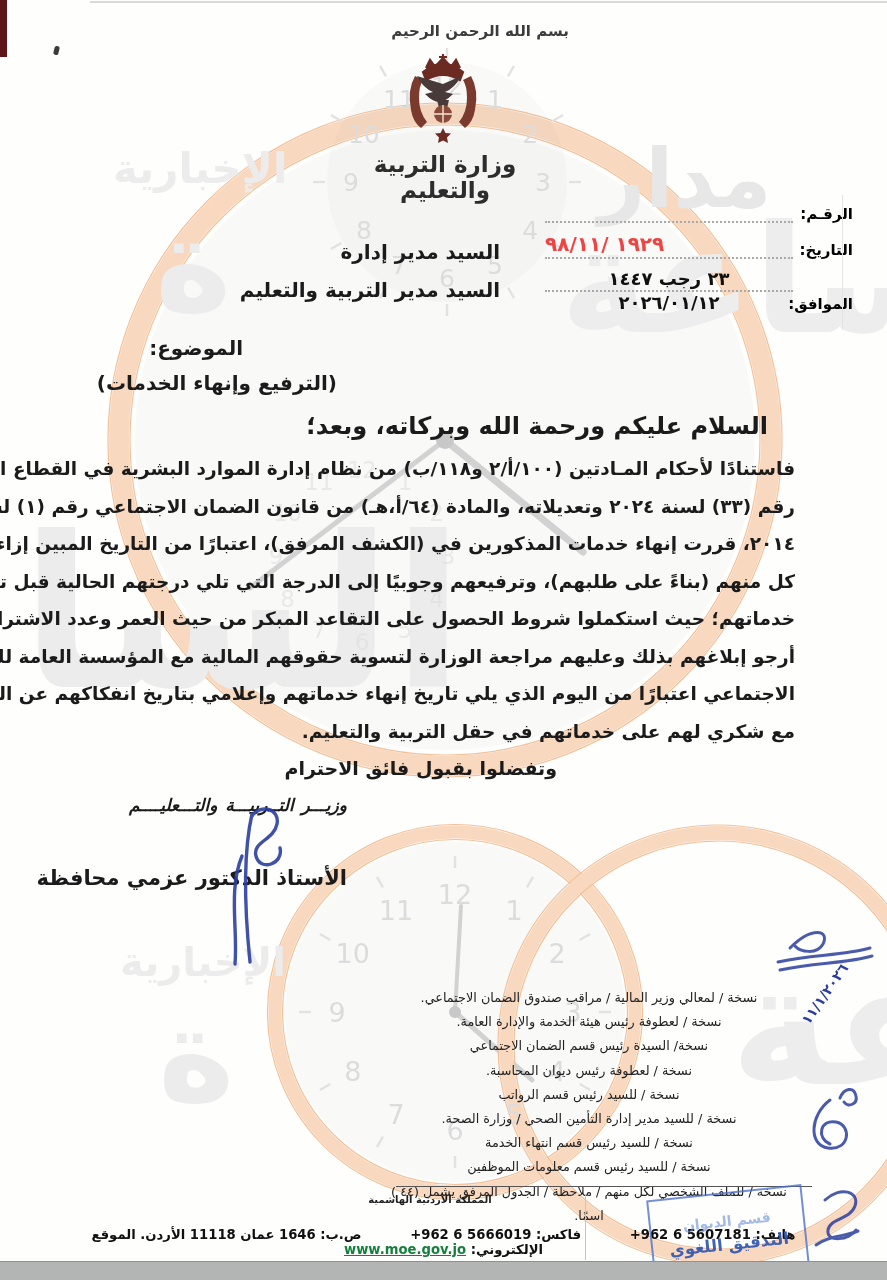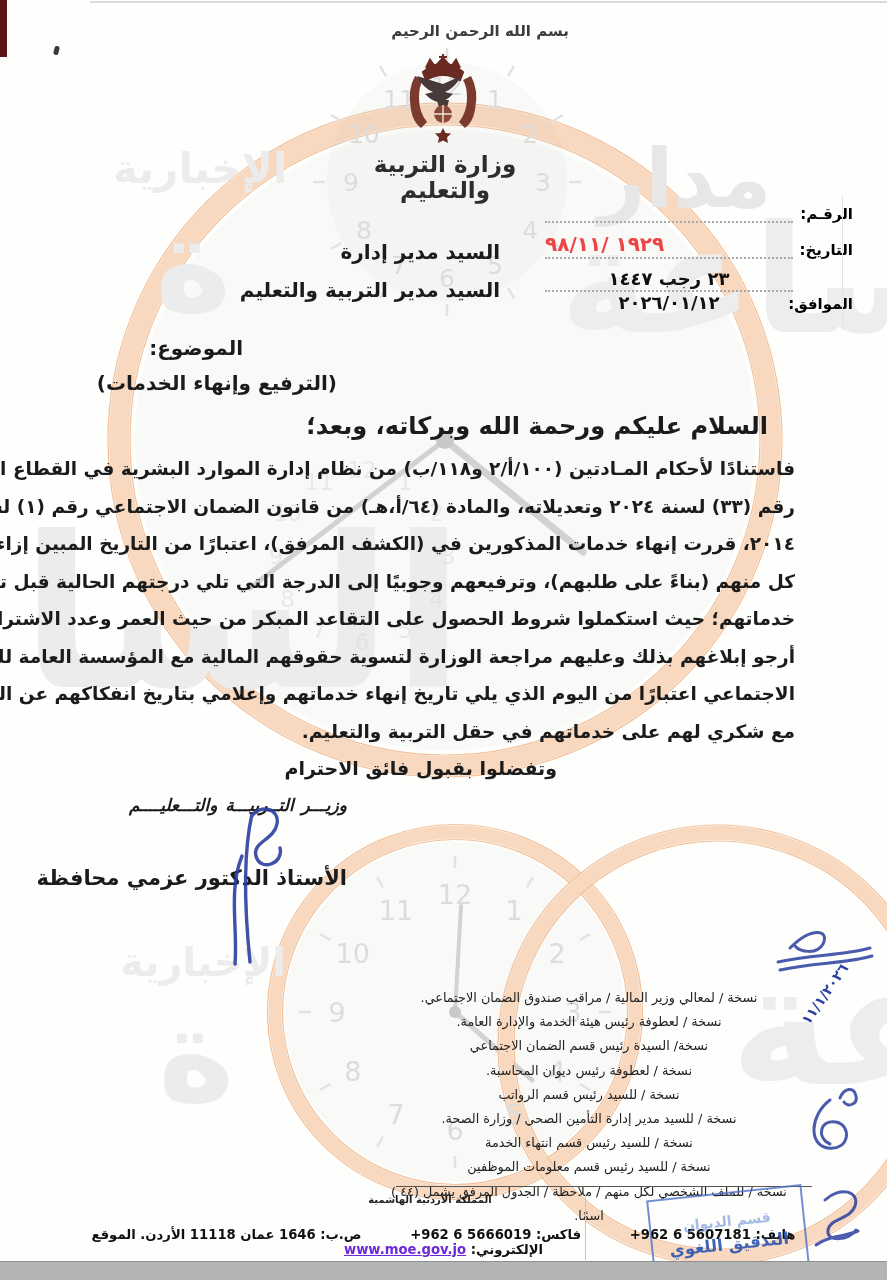--- a/index.html
+++ b/index.html
@@ -32,21 +32,21 @@
   .body-line.end{text-align:right;text-align-last:right;}
   .closing{top:757px;right:330px;font-size:19px;font-weight:bold;}
   .minister-title{top:795px;right:540px;font-size:17px;font-weight:bold;word-spacing:2px;font-style:italic;}
   .minister-name{top:866px;right:540px;font-size:21px;font-weight:bold;}
   .cc-list{top:946px;right:88px;width:420px;text-align:center;margin-top:40px;}
   .cc-item{font-size:12.8px;line-height:24.2px;color:#222;}
   .divider{top:1186px;left:396px;width:416px;height:0;border-top:1.8px solid #555;}
   .kingdom{top:1194px;left:320px;width:220px;text-align:center;font-size:10px;font-weight:bold;color:#1e1e1e;}
   .contact{top:1227px;left:70px;right:70px;text-align:center;font-size:13.2px;font-weight:bold;color:#101010;direction:rtl;}
   .contact bdi{direction:ltr;unicode-bidi:isolate;margin-left:44px;}
-  .website{font-weight:bold;text-decoration:underline;color:#6d28d9;}
+  .website{font-weight:bold;text-decoration:underline;color:#15803d;}
   
   .overlay{position:absolute;z-index:3;}
   .stamp{top:1192px;left:650px;width:152px;height:78px;transform:rotate(-6deg);
          border:2.5px solid rgba(74,111,201,.78);display:flex;flex-direction:column;
          justify-content:center;align-items:center;gap:6px;background:transparent;}
   .stamp .l1{font-size:14px;font-weight:bold;color:rgba(104,140,215,.6);}
   .stamp .l2{font-size:16.5px;font-weight:800;color:rgba(47,86,176,.92);}
   .hand-date{top:1018px;left:798px;transform:rotate(-55deg);transform-origin:left top;
              font-size:14px;font-weight:bold;color:#2b3f9f;direction:ltr;}
   .fold-line{top:1194px;left:585px;width:1px;height:66px;background:#c4c4c4;}

